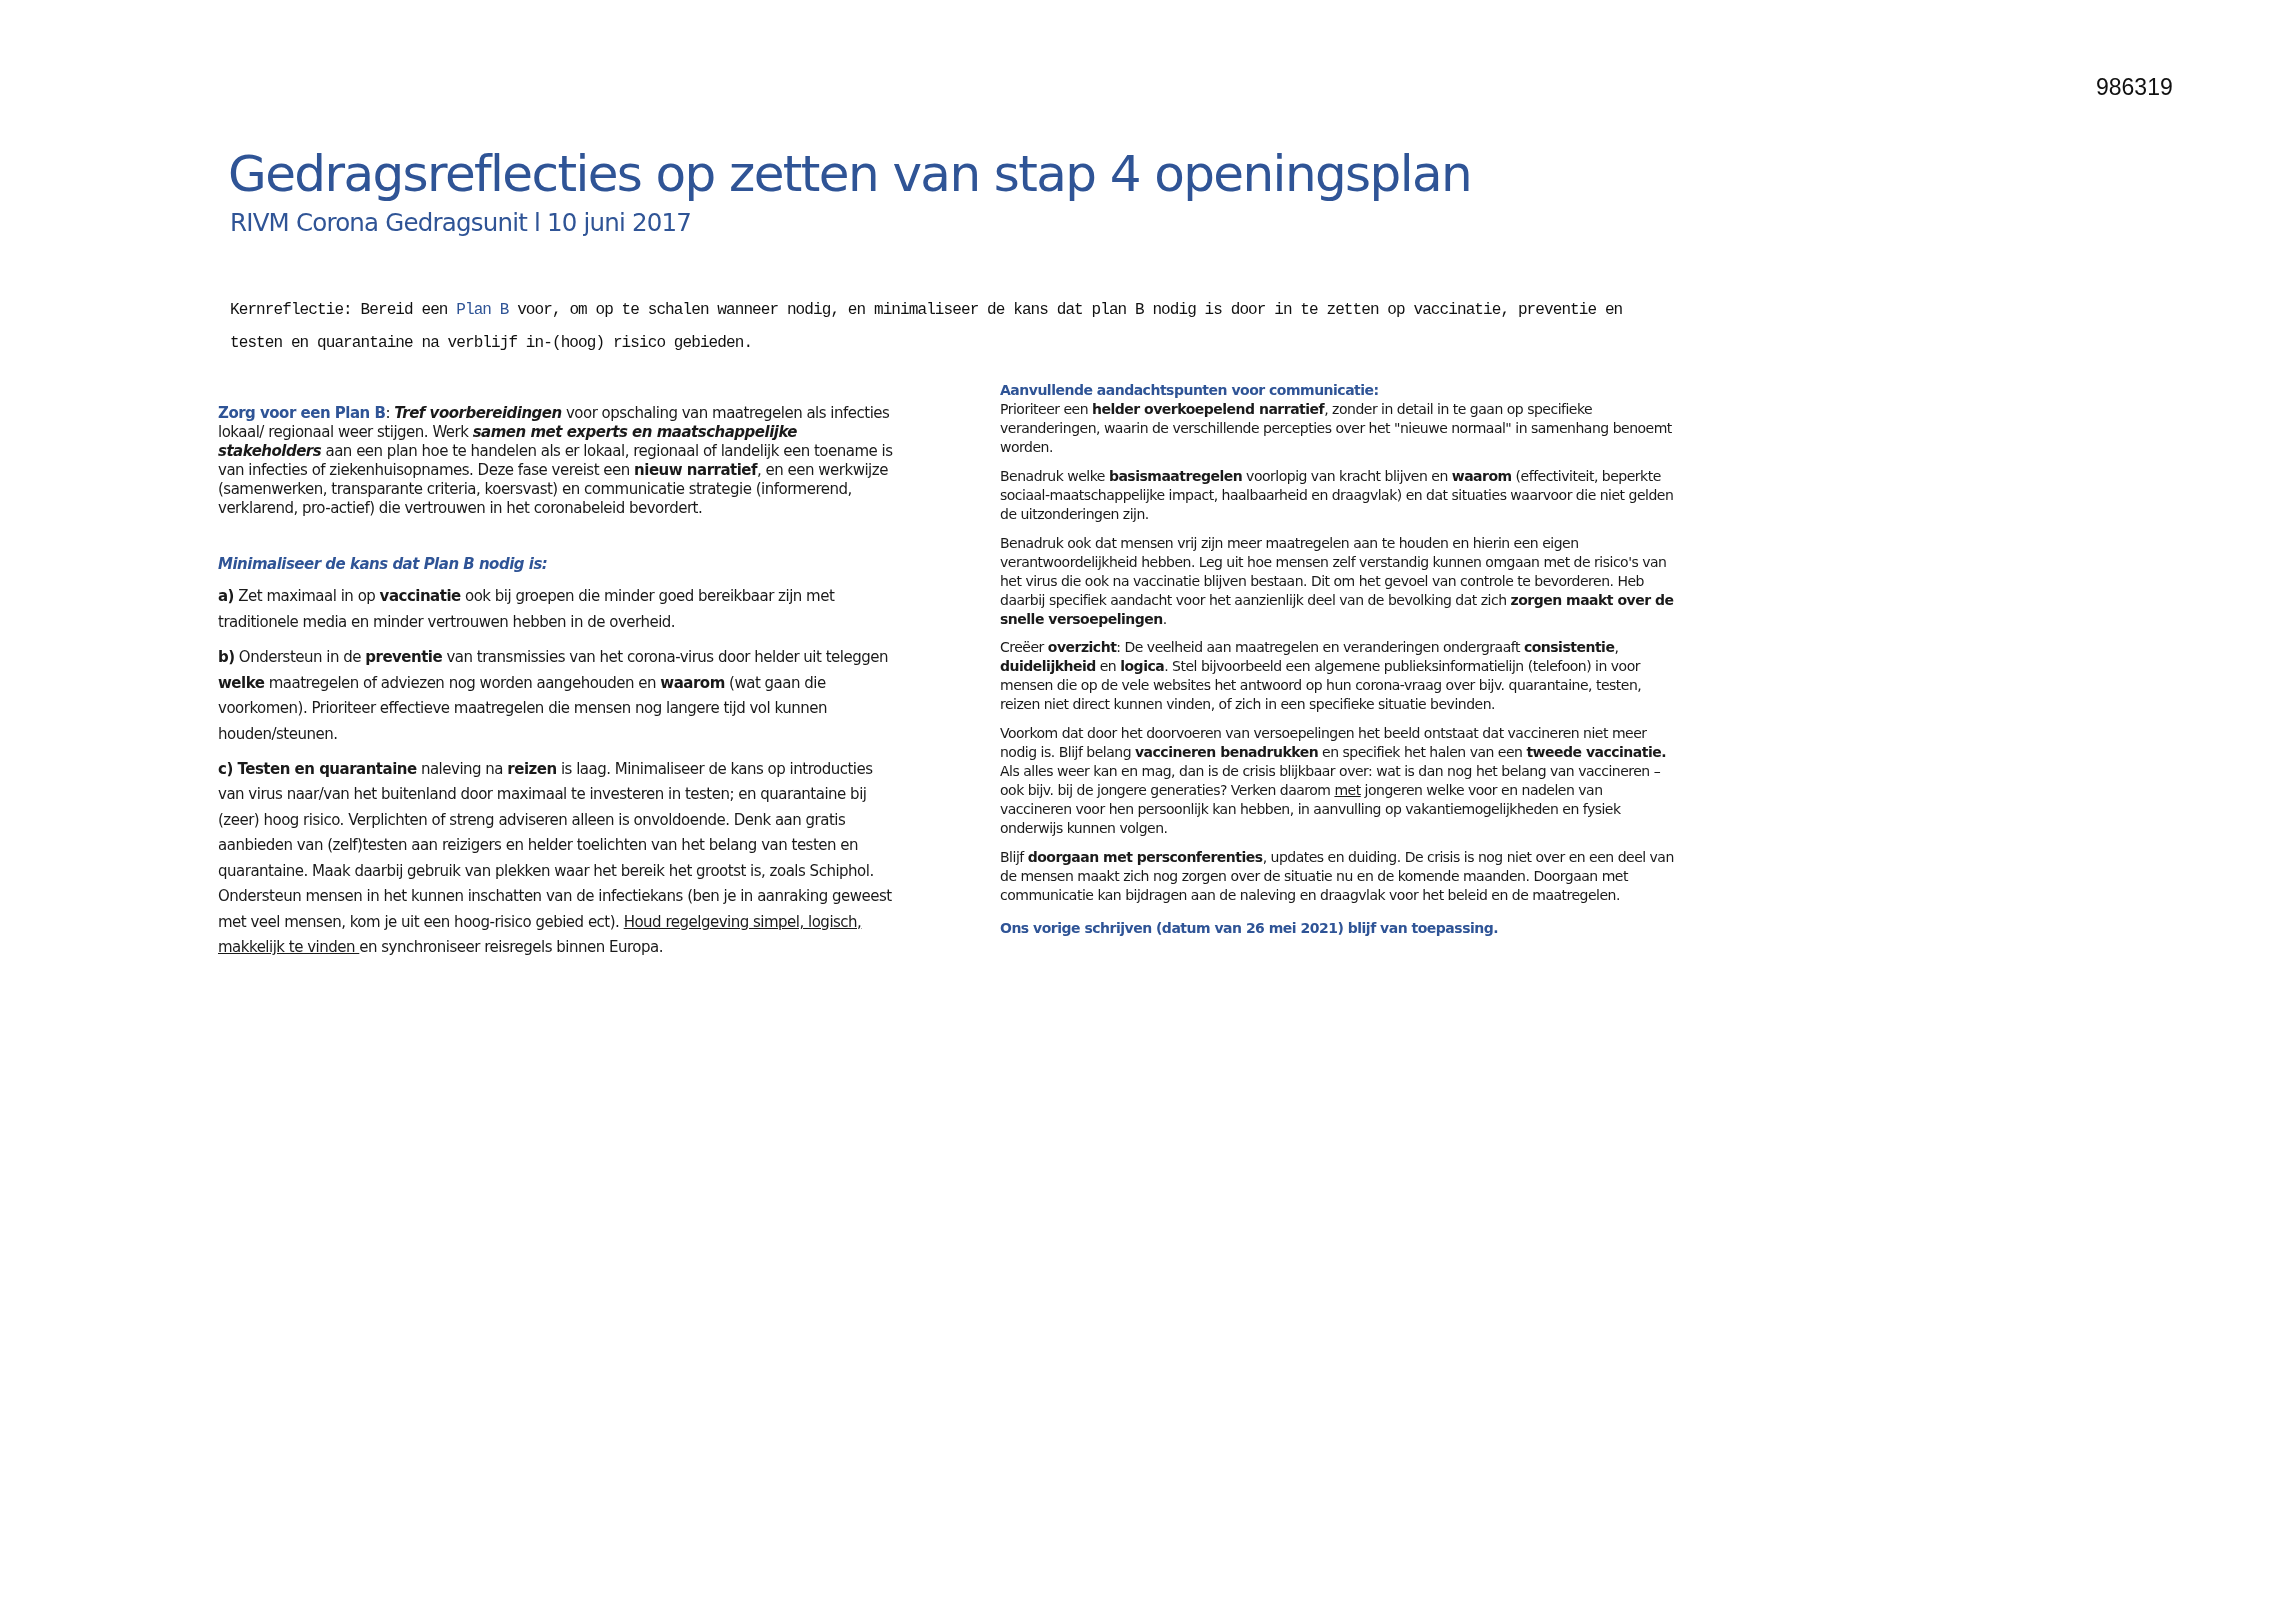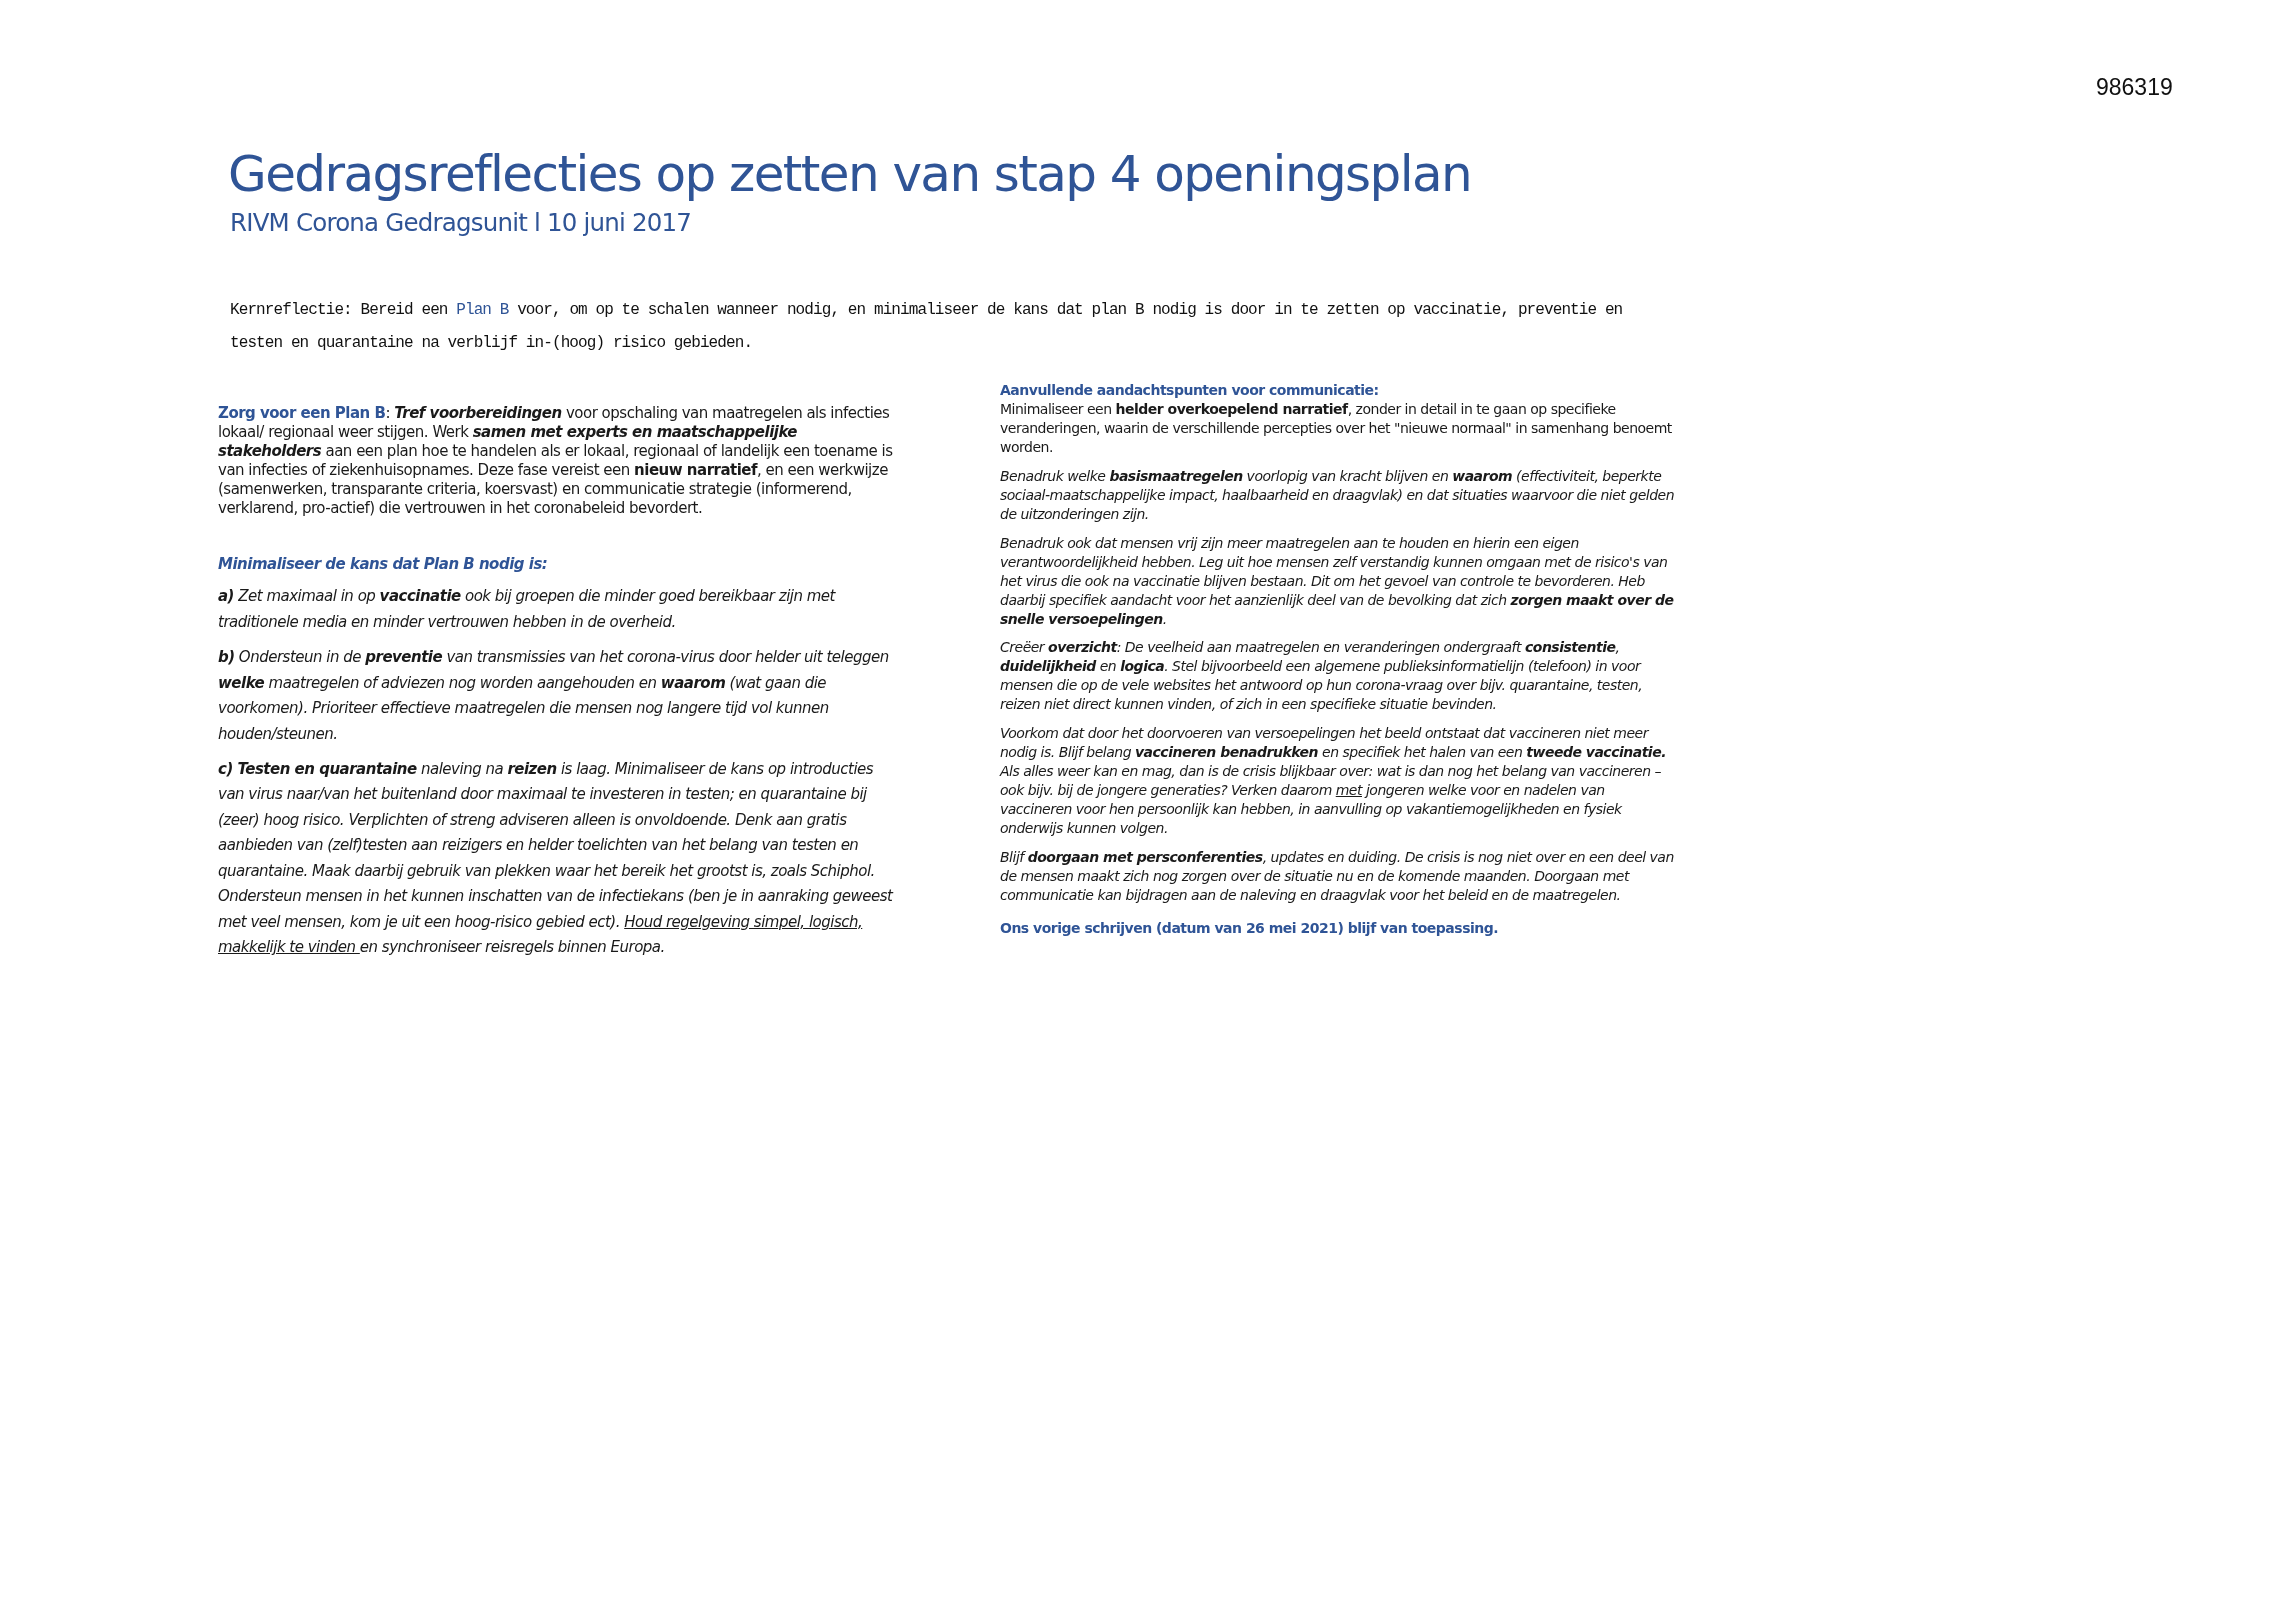--- a/index.html
+++ b/index.html
@@ -28,21 +28,21 @@
     position: absolute; font-family: "DejaVu Sans", sans-serif; color: #1a1a1a;
     letter-spacing: -0.5px;
   }
   .col-left { left: 218px; top: 392px; width: 676px; font-size: 15px; margin-top: 12px; }
   .col-right { left: 1000px; top: 381px; width: 676px; font-size: 14px; }
   .col p { margin: 0; }
   .lead { line-height: 19px; }
   .heading-blue { color: #2f5496; font-weight: bold; }
   .loose { line-height: 25.5px; }
   .tight { line-height: 19px; }
-  .gap-s { margin-top: 9.8px !important; font-style: italic; }
+  .gap-s { margin-top: 9.8px !important; }
   .gap-m { margin-top: 13.7px !important; }
   .gap-l { margin-top: 37px !important; }
   b { font-weight: bold; }
   .u { text-decoration: underline; }
 </style>
 </head>
 <body>
 
 <div class="doc-id">986319</div>
 
@@ -59,21 +59,21 @@
   <p class="loose gap-s"><b>a)</b><span> Zet maximaal in op </span><b>vaccinatie</b><span> ook bij groepen die minder goed bereikbaar zijn met traditionele media en minder vertrouwen hebben in de overheid.</span></p>
 
   <p class="loose gap-s"><b>b)</b><span> Ondersteun in de </span><b>preventie</b><span> van transmissies van het corona-virus door helder uit teleggen </span><b>welke</b><span> maatregelen of adviezen nog worden aangehouden en </span><b>waarom</b><span> (wat gaan die voorkomen). Prioriteer effectieve maatregelen die mensen nog langere tijd vol kunnen houden/steunen.</span></p>
 
   <p class="loose gap-s"><b>c) Testen en quarantaine</b><span> naleving na </span><b>reizen</b><span> is laag. Minimaliseer de kans op introducties van virus naar/van het buitenland door maximaal te investeren in testen; en quarantaine bij (zeer) hoog risico. Verplichten of streng adviseren alleen is onvoldoende. Denk aan gratis aanbieden van (zelf)testen aan reizigers en helder toelichten van het belang van testen en quarantaine. Maak daarbij gebruik van plekken waar het bereik het grootst is, zoals Schiphol. Ondersteun mensen in het kunnen inschatten van de infectiekans (ben je in aanraking geweest met veel mensen, kom je uit een hoog-risico gebied ect). </span><span class="u">Houd regelgeving simpel, logisch, makkelijk te vinden </span><span>en synchroniseer reisregels binnen Europa.</span></p>
 </div>
 
 <div class="col col-right">
   <p class="heading-blue" style="line-height:19px;">Aanvullende aandachtspunten voor communicatie:</p>
 
-  <p class="tight"><span>Minimaliseer een </span><b>helder overkoepelend narratief</b><span>, zonder in detail in te gaan op specifieke veranderingen, waarin de verschillende percepties over het "nieuwe normaal" in samenhang benoemt worden.</span></p>
+  <p class="tight"><span>Prioriteer een </span><b>helder overkoepelend narratief</b><span>, zonder in detail in te gaan op specifieke veranderingen, waarin de verschillende percepties over het "nieuwe normaal" in samenhang benoemt worden.</span></p>
 
   <p class="tight gap-s"><span>Benadruk welke </span><b>basismaatregelen</b><span> voorlopig van kracht blijven en </span><b>waarom</b><span> (effectiviteit, beperkte sociaal-maatschappelijke impact, haalbaarheid en draagvlak) en dat situaties waarvoor die niet gelden de uitzonderingen zijn.</span></p>
 
   <p class="tight gap-s"><span>Benadruk ook dat mensen vrij zijn meer maatregelen aan te houden en hierin een eigen verantwoordelijkheid hebben. Leg uit hoe mensen zelf verstandig kunnen omgaan met de risico's van het virus die ook na vaccinatie blijven bestaan. Dit om het gevoel van controle te bevorderen. Heb daarbij specifiek aandacht voor het aanzienlijk deel van de bevolking dat zich </span><b>zorgen maakt over de snelle versoepelingen</b><span>.</span></p>
 
   <p class="tight gap-s"><span>Creëer </span><b>overzicht</b><span>: De veelheid aan maatregelen en veranderingen ondergraaft </span><b>consistentie</b><span>, </span><b>duidelijkheid</b><span> en </span><b>logica</b><span>. Stel bijvoorbeeld een algemene publieksinformatielijn (telefoon) in voor mensen die op de vele websites het antwoord op hun corona-vraag over bijv. quarantaine, testen, reizen niet direct kunnen vinden, of zich in een specifieke situatie bevinden.</span></p>
 
   <p class="tight gap-s"><span>Voorkom dat door het doorvoeren van versoepelingen het beeld ontstaat dat vaccineren niet meer nodig is. Blijf belang </span><b>vaccineren benadrukken</b><span> en specifiek het halen van een </span><b>tweede vaccinatie.</b><span> Als alles weer kan en mag, dan is de crisis blijkbaar over: wat is dan nog het belang van vaccineren – ook bijv. bij de jongere generaties? Verken daarom </span><span class="u">met</span><span> jongeren welke voor en nadelen van vaccineren voor hen persoonlijk kan hebben, in aanvulling op vakantiemogelijkheden en fysiek onderwijs kunnen volgen.</span></p>
 
   <p class="tight gap-s"><span>Blijf </span><b>doorgaan met persconferenties</b><span>, updates en duiding. De crisis is nog niet over en een deel van de mensen maakt zich nog zorgen over de situatie nu en de komende maanden. Doorgaan met communicatie kan bijdragen aan de naleving en draagvlak voor het beleid en de maatregelen.</span></p>

